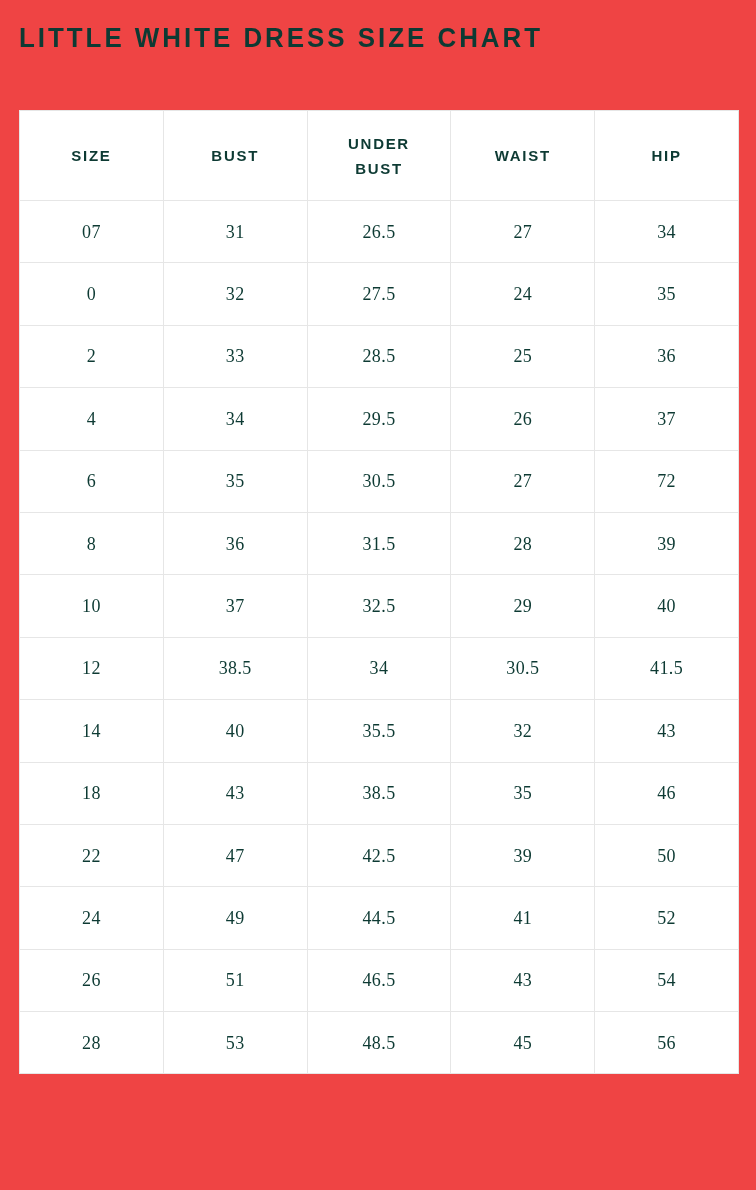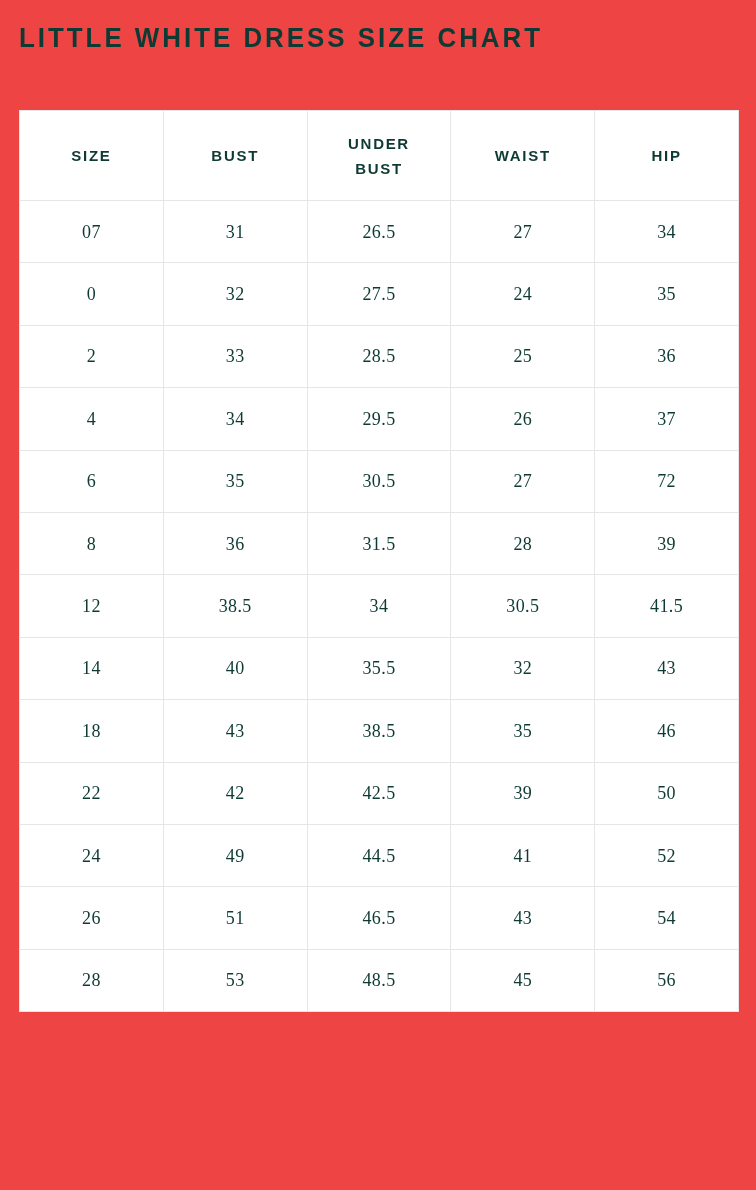--- a/index.html
+++ b/index.html
@@ -153,20 +153,27 @@
           <td>72</td>
         </tr>
         <tr>
           <td>8</td>
           <td>36</td>
           <td>31.5</td>
           <td>28</td>
           <td>39</td>
         </tr>
         <tr>
+          <td>10</td>
+          <td>37</td>
+          <td>32.5</td>
+          <td>29</td>
+          <td>40</td>
+        </tr>
+        <tr>
           <td>12</td>
           <td>38.5</td>
           <td>34</td>
           <td>30.5</td>
           <td>41.5</td>
         </tr>
         <tr>
           <td>14</td>
           <td>40</td>
           <td>35.5</td>
@@ -175,21 +182,21 @@
         </tr>
         <tr>
           <td>18</td>
           <td>43</td>
           <td>38.5</td>
           <td>35</td>
           <td>46</td>
         </tr>
         <tr>
           <td>22</td>
-          <td>42</td>
+          <td>47</td>
           <td>42.5</td>
           <td>39</td>
           <td>50</td>
         </tr>
         <tr>
           <td>24</td>
           <td>49</td>
           <td>44.5</td>
           <td>41</td>
           <td>52</td>

